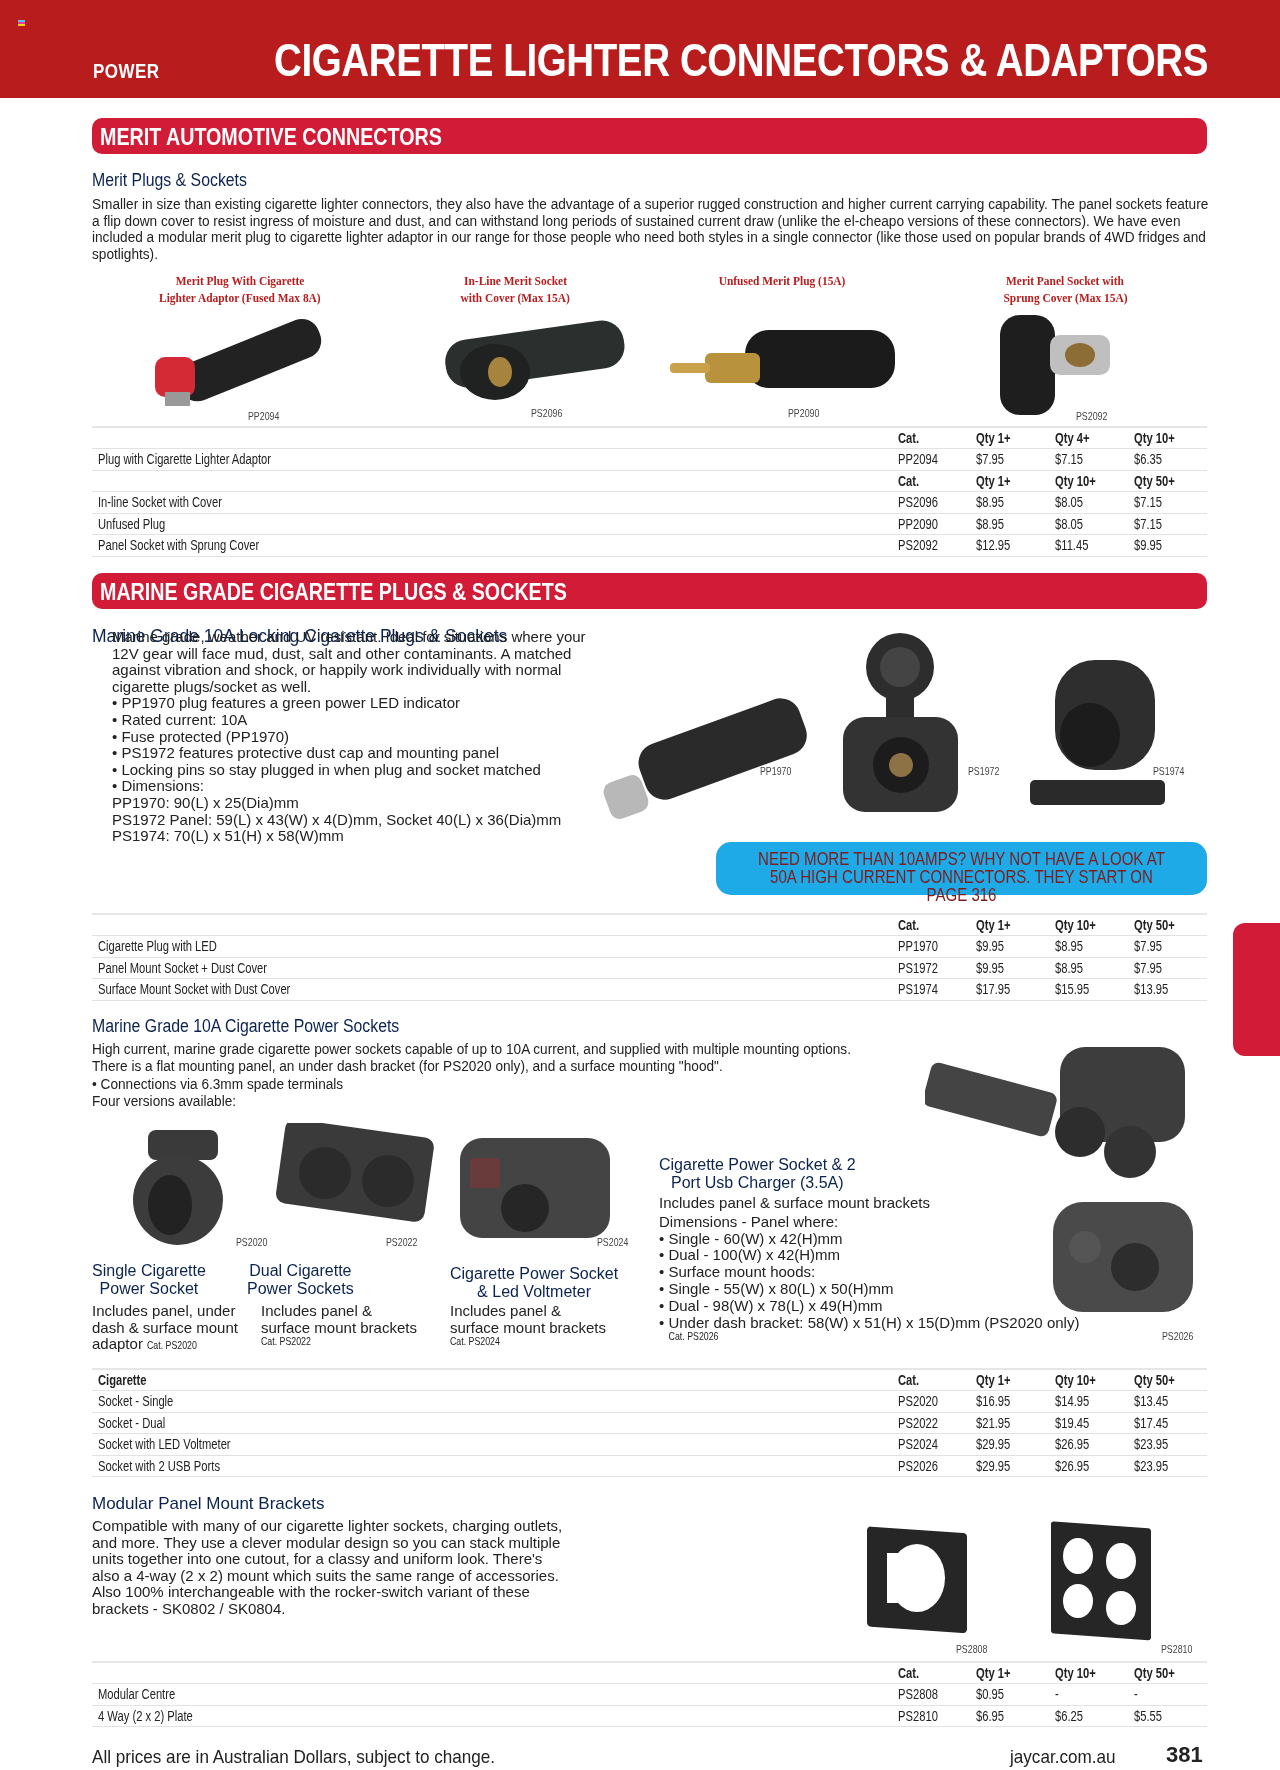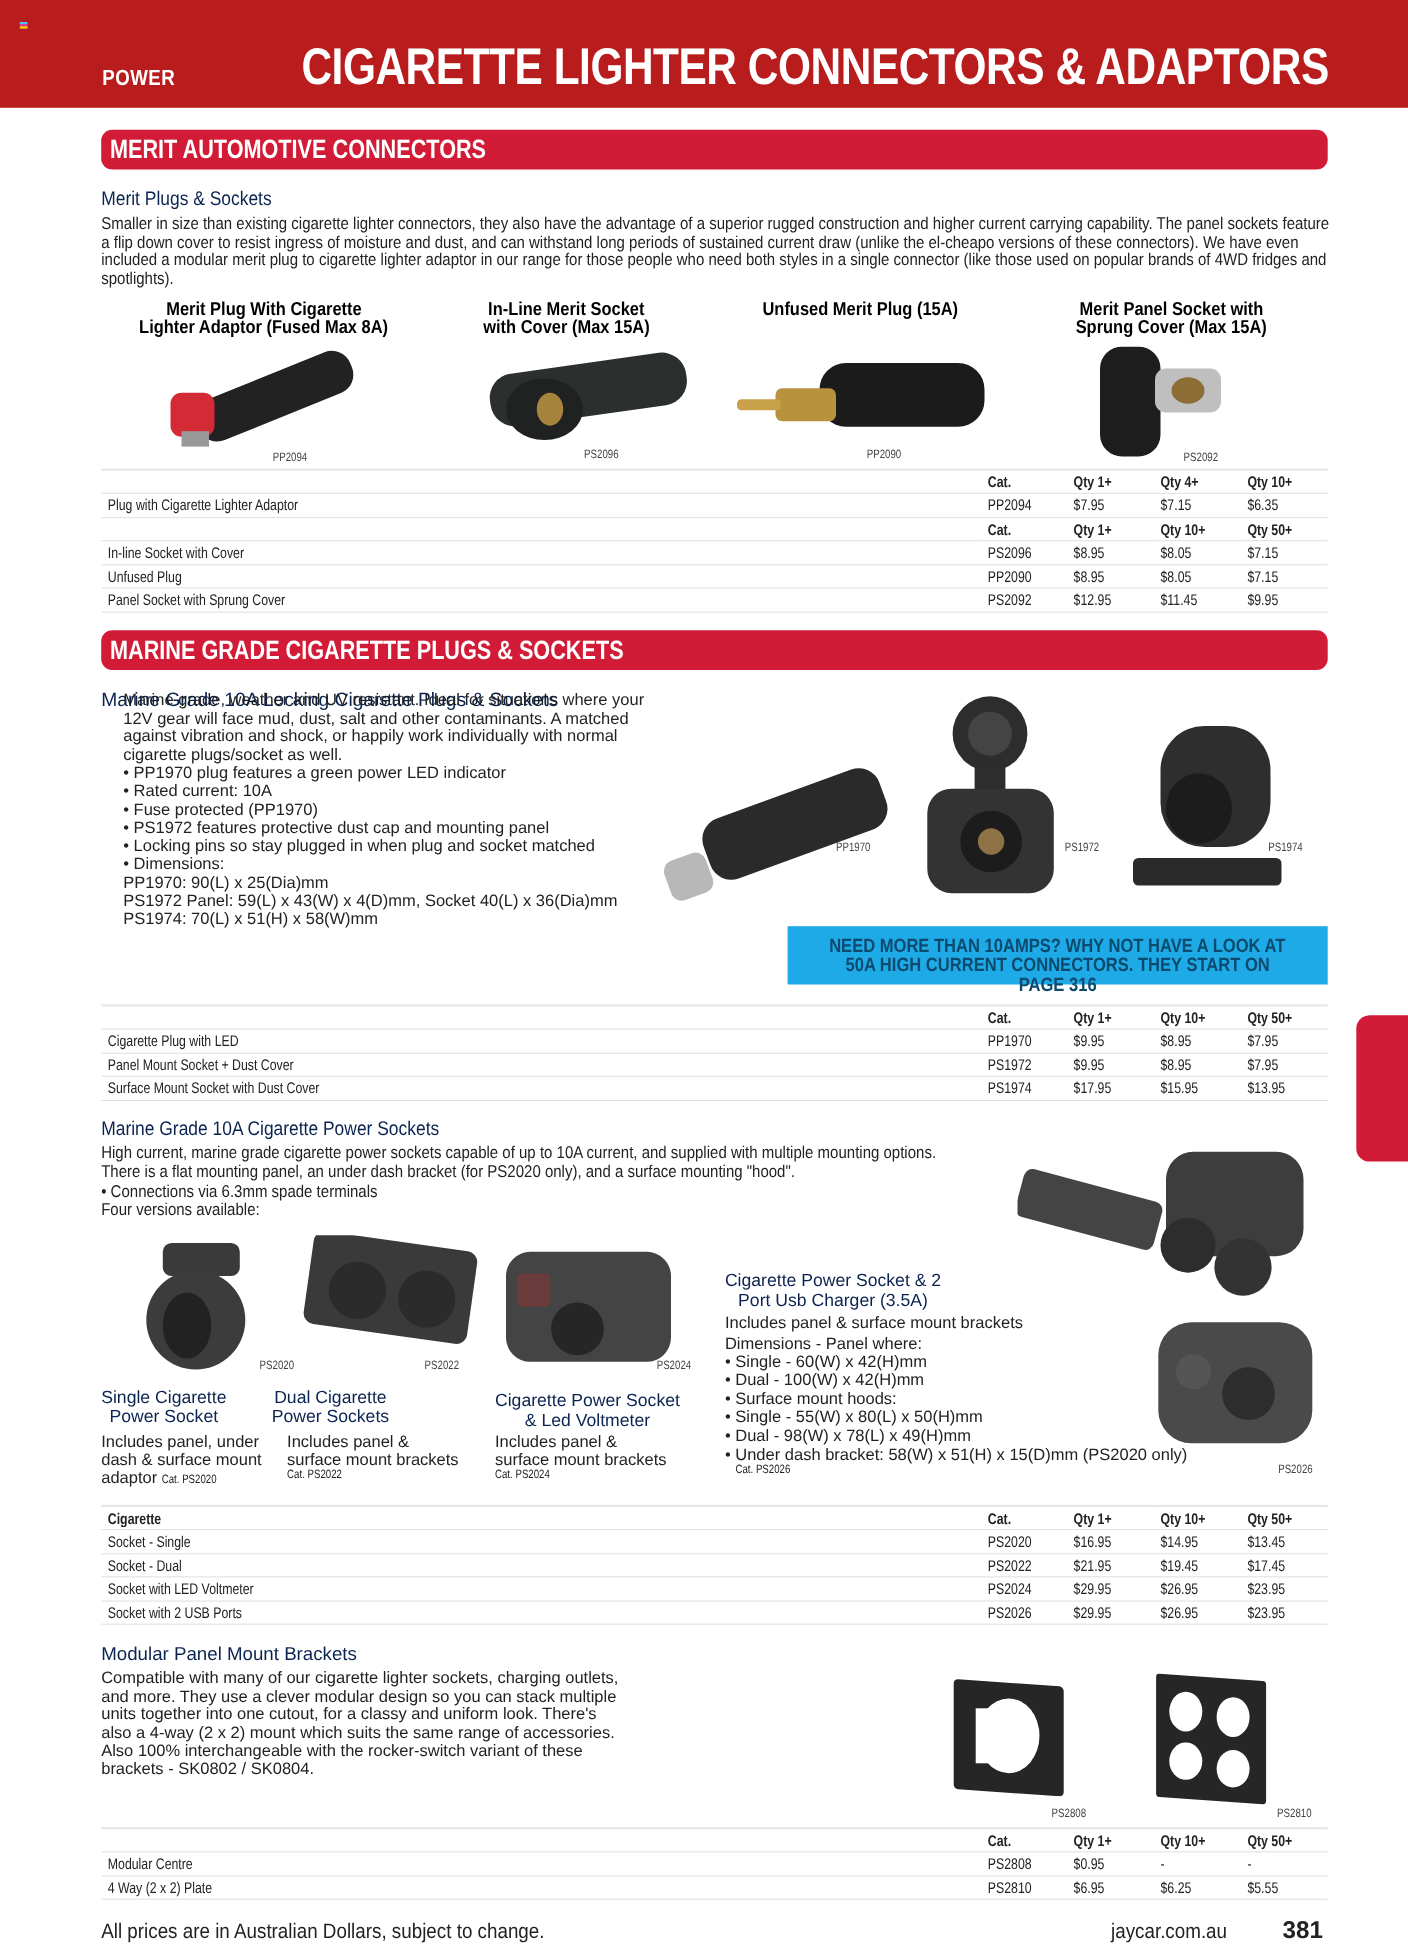--- a/index.html
+++ b/index.html
@@ -13,32 +13,32 @@
   .header-bar .page-title { position: absolute; right: 72px; top: 32px; color: #fff; font-weight: bold; font-size: 47px; letter-spacing: -0.5px; transform: scaleX(0.82); transform-origin: right; white-space: nowrap; }
 
   .section-banner { position: absolute; left: 92px; width: 1115px; height: 36px; background: #d21b36; border-radius: 10px; color: #fff; font-weight: bold; font-size: 24px; padding: 5px 0 0 8px; white-space: nowrap; }
   .section-banner span { display: inline-block; transform: scaleX(0.82); transform-origin: left; }
 
   .h3 { position: absolute; color: #0b2350; font-weight: normal; font-size: 18px; white-space: nowrap; text-align: center; }
   .h3.condensed span, .condensed-t { display: inline-block; transform: scaleX(0.88); transform-origin: left; }
   .para { position: absolute; font-size: 15.5px; line-height: 16.5px; color: #222; }
   .para.condensed { transform: scaleX(0.88); transform-origin: left; }
 
-  .prod-title { position: absolute; color: #000000; font-weight: bold; font-size: 17px; line-height: 17px; text-align: center; }
+  .prod-title { position: absolute; color: #b91c1c; font-weight: bold; font-size: 13px; line-height: 17px; text-align: center; font-family: Liberation Serif, serif; }
   .prod-title span { display: inline-block; }
 
   .img-label { position: absolute; font-size: 11px; color: #444; transform: scaleX(0.8); transform-origin: left; white-space: nowrap; }
 
   table.price { position: absolute; border-collapse: collapse; font-size: 14px; }
   table.price td { height: 21.5px; border-bottom: 1px solid #e2e2e2; padding: 0 0 0 6px; white-space: nowrap; vertical-align: middle; }
   table.price td span { display: inline-block; transform: scaleX(0.8); transform-origin: left; }
   table.price tr.head td { font-weight: bold; font-size: 14px; }
   table.price tr.top td { border-top: 2px solid #e6e6e6; }
 
-  .promo { position: absolute; left: 716px; top: 842px; width: 491px; height: 53px; background: #1eaae7; border-radius: 0; color: #0c4a6e; font-weight: bold; font-size: 17.5px; line-height: 18px; text-align: center; padding-top: 8px; }
+  .promo { position: absolute; left: 716px; top: 842px; width: 491px; height: 53px; background: #1eaae7; border-radius: 15px; color: #7f1d1d; font-weight: normal; font-size: 17.5px; line-height: 18px; text-align: center; padding-top: 8px; }
   .promo span { display: inline-block; transform: scaleX(0.86); }
 
   .side-tab { position: absolute; left: 1233px; top: 923px; width: 60px; height: 133px; background: #d21b36; border-radius: 12px; }
 
   .footer-note { position: absolute; left: 92px; top: 1746px; font-size: 19px; color: #222; transform: scaleX(0.9); transform-origin: left; white-space: nowrap; }
   .footer-site { position: absolute; left: 1010px; top: 1746px; font-size: 19px; color: #222; transform: scaleX(0.9); transform-origin: left; }
   .footer-page { position: absolute; left: 1166px; top: 1742px; font-size: 22px; font-weight: bold; color: #222; }
 
   .img { position: absolute; }
 </style>

